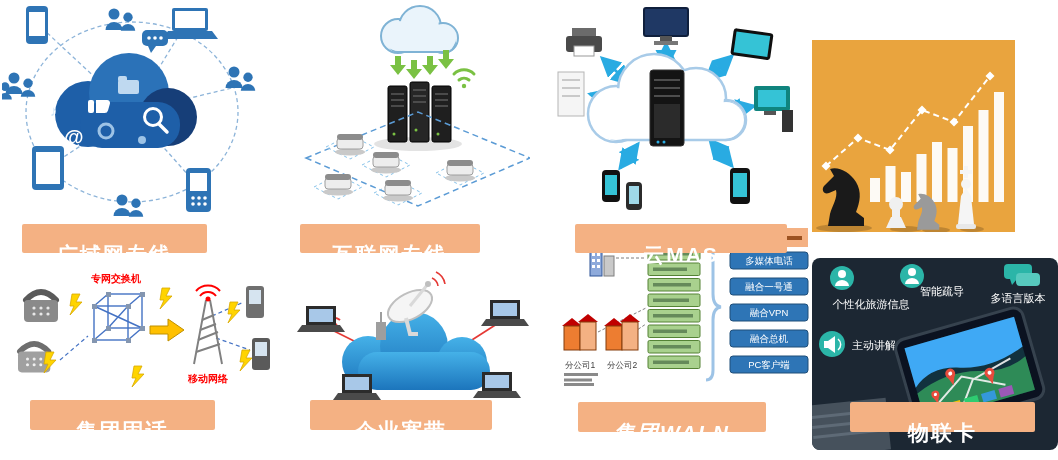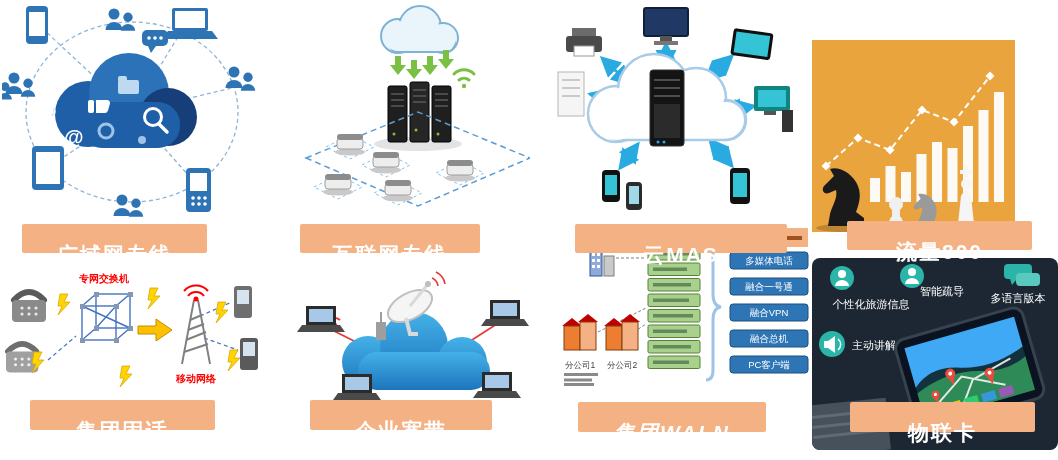--- a/index.html
+++ b/index.html
@@ -11,21 +11,21 @@
   .banner-text{color:#ffffff;font-weight:bold;font-size:21px;letter-spacing:2px;white-space:nowrap;margin-top:32px;}
   svg text{font-family:"Liberation Sans","DejaVu Sans",sans-serif;}
   #t-wan{left:2px;top:0;width:262px;height:224px;}
   #b-wan{left:22px;top:224px;width:185px;height:29px;}
   #t-internet{left:286px;top:0;width:244px;height:224px;}
   #b-internet{left:300px;top:224px;width:180px;height:29px;}
   #t-mas{left:538px;top:2px;width:260px;height:220px;}
   #b-mas{left:575px;top:224px;width:212px;height:29px;}
   #t-traffic{left:812px;top:40px;width:203px;height:192px;background:#E9A43E;}
   #b-traffic{left:847px;top:221px;width:185px;height:29px;}
-  #t-phone{left:4px;top:266px;width:256px;height:140px;}
+  #t-phone{left:16px;top:266px;width:256px;height:140px;}
   #b-phone{left:30px;top:400px;width:185px;height:30px;}
   #t-broadband{left:288px;top:266px;width:252px;height:140px;}
   #b-broadband{left:310px;top:400px;width:182px;height:30px;}
   #t-wlan{left:560px;top:228px;width:252px;height:158px;background:#ffffff;}
   #b-wlan{left:578px;top:402px;width:188px;height:30px;font-style:italic;}
   #t-iot{left:812px;top:258px;width:246px;height:192px;background:#1C2733;border-radius:8px;overflow:hidden;}
   #b-iot{left:850px;top:402px;width:185px;height:30px;}
 </style>
 </head>
 <body>
@@ -344,23 +344,20 @@
         <g transform="translate(142,126)">
           <rect x="10" y="0" width="4" height="12" fill="#F5F5F5"></rect>
             <rect x="6" y="4" width="12" height="4" fill="#F5F5F5"></rect>
           <circle cx="12" cy="18" r="5" fill="#F5F5F5"></circle>
           <path d="M4 58 L20 58 L17 30 L12 22 L7 30 Z" fill="#F5F5F5"></path>
           <rect x="2" y="58" width="20" height="5" rx="2" fill="#E8E8E8"></rect>
         </g>
       </g>
     </svg>
   </div>
-  <div class="banner" id="b-traffic">
-    <span class="banner-text">流量800</span>
-  </div>
 
   <div class="tile" id="t-phone">
     <svg width="256" height="140" viewBox="0 0 256 140">
       <defs>
         <path id="bolt5" d="M0 0 L8 0 L4 8 L10 8 L-2 21 L2 12 L-2 12 Z"></path>
       </defs>
       <g stroke="#4472C4" stroke-dasharray="4 3" fill="none" stroke-width="1.2">
         <path d="M196 50 L228 36"></path>
           <path d="M200 72 L234 84"></path>
           <path d="M44 94 L72 70"></path>

